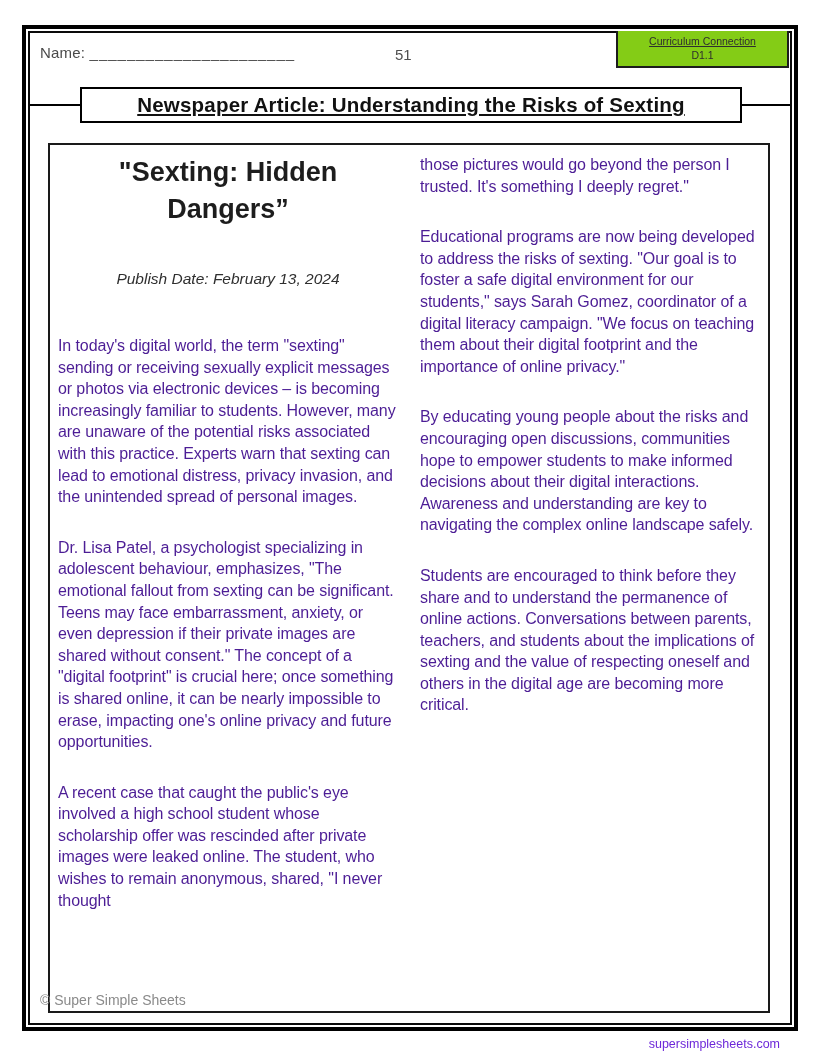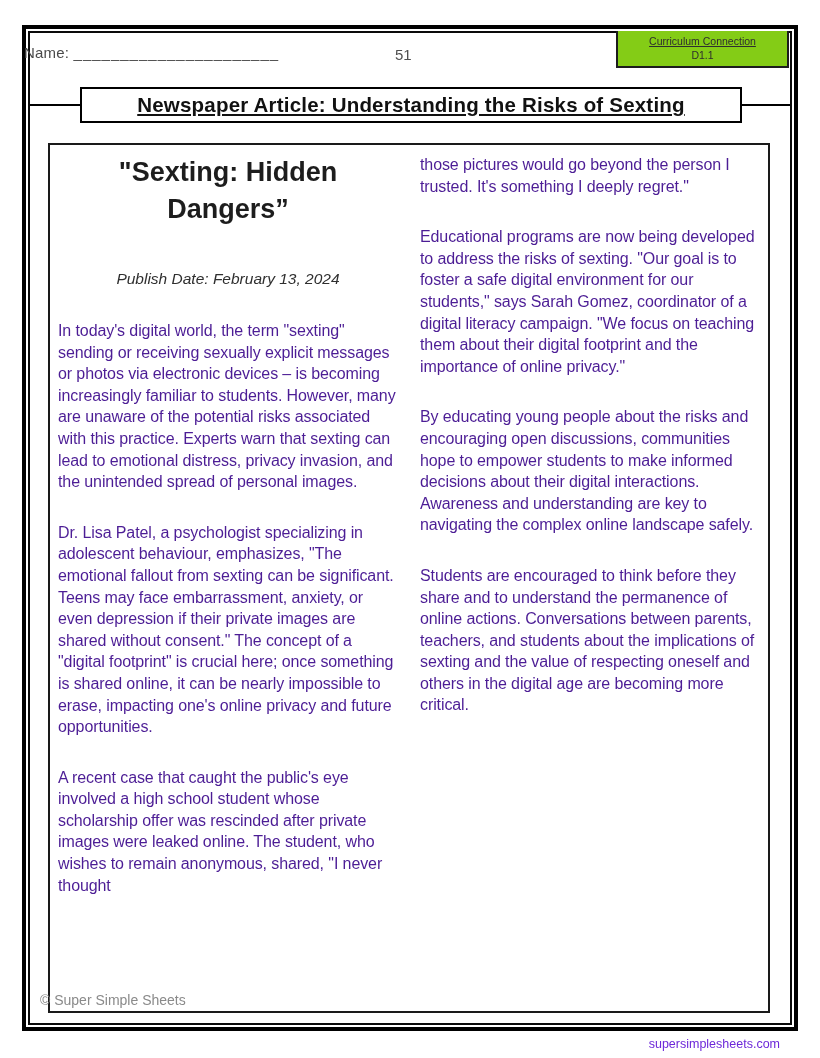--- a/index.html
+++ b/index.html
@@ -21,21 +21,21 @@
     border: 4px solid #000;
   }
   .frame-inner {
     position: absolute;
     inset: 2px;
     border: 2px solid #0a0a0a;
   }
   
   .name-row {
     position: absolute;
-    left: 24px; top: 44px;
+    left: 40px; top: 44px;
     font-size: 15px;
     color: #4a4a4a;
     letter-spacing: 0.2px;
     white-space: nowrap;
   }
   .name-line { color: #4a4a4a; letter-spacing: 1px; }
   .page-number {
     position: absolute;
     left: 395px; top: 46px;
     font-size: 15px;
@@ -103,21 +103,21 @@
     text-align: center;
     line-height: 37px;
     margin-top: 2px;
     margin-bottom: 42px;
   }
   .publish-date {
     font-style: italic;
     font-size: 15.5px;
     text-align: center;
     color: #2f2f2f;
-    margin-bottom: 32px;
+    margin-bottom: 47px;
   }
   .para {
     font-size: 16px;
     line-height: 21.6px;
     color: #4c1d95;
     margin-bottom: 29px;
     letter-spacing: -0.1px;
   }
   .col-right .para:first-child { margin-top: 2px; }
   

